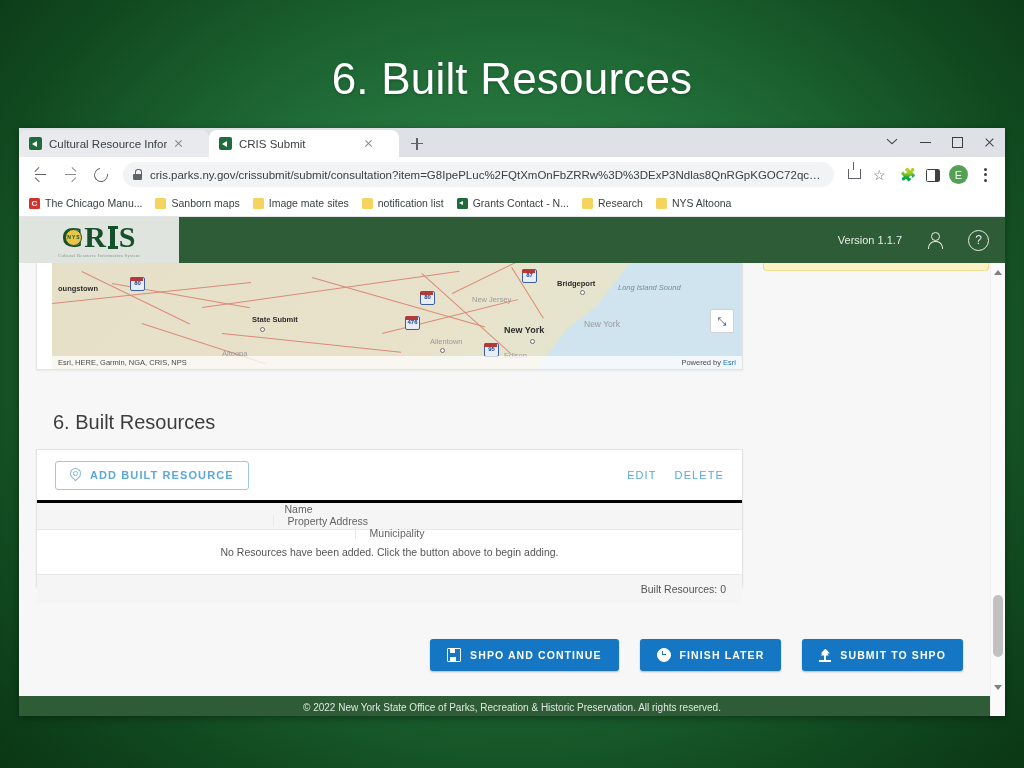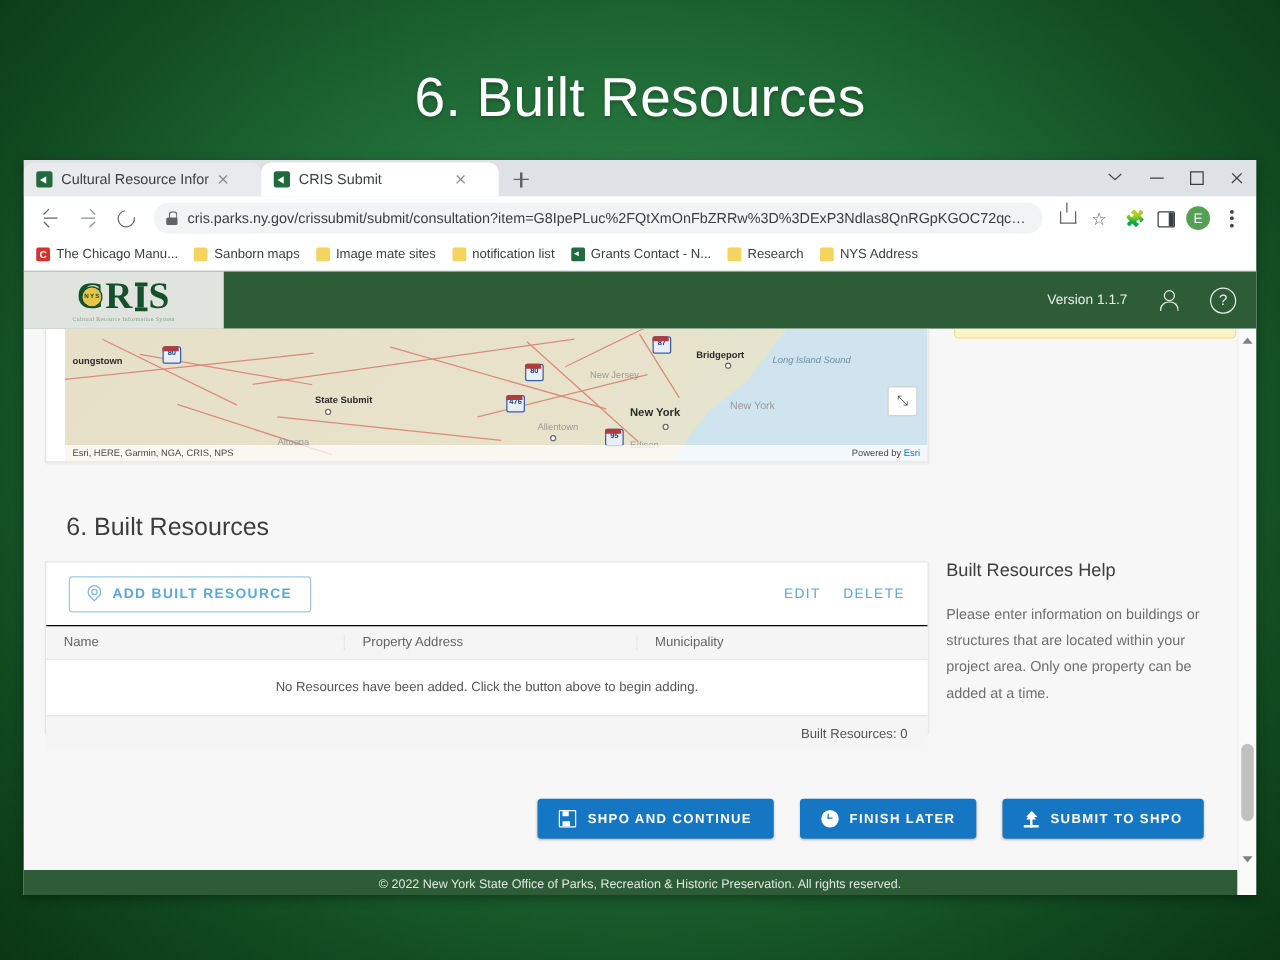--- a/index.html
+++ b/index.html
@@ -291,22 +291,22 @@
   }
   .ico-pin:after{
     content:"";position:absolute;left:3.2px;top:3.2px;width:2.6px;height:2.6px;
     border:1.1px solid #7fb9dd;border-radius:50%;
   }
   .panel-actions{margin-left:auto;display:flex;align-items:center;}
   .actlink{
     color:#5ba9d8;font-size:11px;letter-spacing:1.1px;margin-left:18px;font-weight:400;
   }
   .thead{
-    display:flex;height:26px;background:#f5f5f5;border-top:1px solid #000000;
-    border-bottom:1px solid #e8e8e8;align-items:center;font-size:10.5px;color:#636363;
+    display:flex;height:26px;background:#f5f5f5;border-top:3px solid #000000;
+    border-bottom:1px solid #e8e8e8;align-items:center;font-size:10.5px;color:#636363;flex-direction:column;
   }
   .th{padding-left:14px;box-sizing:border-box;}
   .th.c1{width:238px;}
   .th.c2{width:234px;border-left:1px solid #e8e8e8;}
   .th.c3{flex:1 1 auto;border-left:1px solid #e8e8e8;}
   .emptyrow{
     height:44px;display:flex;align-items:center;justify-content:center;
     font-size:10.5px;color:#555;background:#fff;
   }
   .tfoot{
@@ -467,21 +467,21 @@
       <div class="bm">
         <span class="bmicon cris"></span>
         <span>Grants Contact - N...</span>
       </div>
       <div class="bm">
         <span class="bmicon folder"></span>
         <span>Research</span>
       </div>
       <div class="bm">
         <span class="bmicon folder"></span>
-        <span>NYS Address</span>
+        <span>NYS Altoona</span>
       </div>
     </div>
 
     <div class="page">
 
       <div class="crisheader">
         <div class="logobox">
           <div class="logotext">
             <span class="seal">NYS</span>
             <span>CR</span>
@@ -566,24 +566,20 @@
             <div class="th c1">Name</div>
             <div class="th c2">Property Address</div>
             <div class="th c3">Municipality</div>
           </div>
           <div class="emptyrow">No Resources have been added. Click the button above to begin adding.</div>
           <div class="tfoot">
             <span>Built Resources: 0</span>
           </div>
         </div>
 
-        <div class="help">
-          <h3>Built Resources Help</h3>
-          <p>Please enter information on buildings or structures that are located within your project area. Only one property can be added at a time.</p>
-        </div>
 
         <div class="actions">
           <div class="bigbtn">
             <span class="bi">
                 <span class="ico-save"></span>
               </span>
             <span>SHPO AND CONTINUE</span>
           </div>
           <div class="bigbtn">
             <span class="bi">

